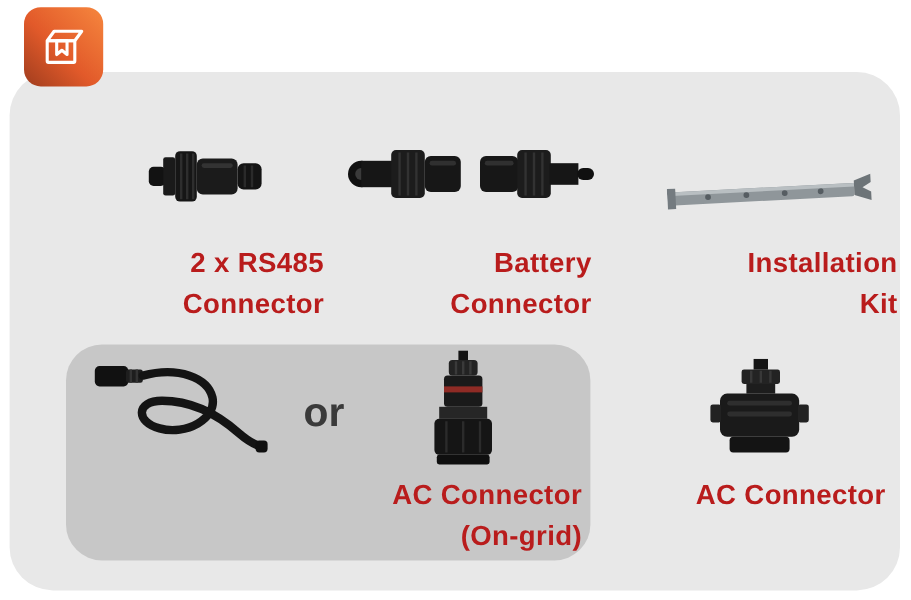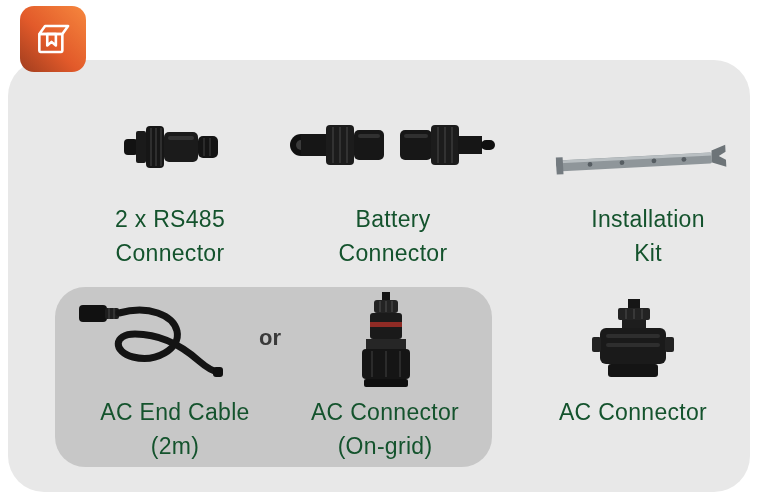--- a/index.html
+++ b/index.html
@@ -28,34 +28,34 @@
   .badge {
     position: absolute;
     left: 20px; top: 6px;
     width: 66px; height: 66px;
     border-radius: 14px;
     background: linear-gradient(225deg, #f6873e 0%, #e25a2a 55%, #a03d1e 100%);
     display: flex; align-items: center; justify-content: center;
   }
   .label {
     position: absolute;
-    text-align: center;
-    color: #14532d;
+    text-align: right;
+    color: #b91c1c;
     font-size: 23px;
     line-height: 34px;
-    font-weight: 400;
+    font-weight: 700;
     letter-spacing: 0.3px;
   }
   .img { position: absolute; }
   .or-label {
     position: absolute;
     left: 238px; top: 325px;
     width: 64px;
     text-align: center;
-    font-size: 22px;
+    font-size: 34px;
     font-weight: 700;
     color: #3a3a3a;
   }
   
   .lbl-rs485        { left: 70px;  top: 202px; width: 200px; }
   .lbl-battery      { left: 293px; top: 202px; width: 200px; }
   .lbl-installation { left: 548px; top: 202px; width: 200px; }
   .lbl-cable        { left: 68px;  top: 395px; width: 214px; }
   .lbl-ongrid       { left: 285px; top: 395px; width: 200px; }
   .lbl-offgrid      { left: 528px; top: 395px; width: 210px; }
@@ -183,24 +183,20 @@
     <div>Connector</div>
   </div>
 
   <div class="label lbl-installation">
     <div>Installation</div>
     <div>Kit</div>
   </div>
 
   <div class="or-label">or</div>
 
-  <div class="label lbl-cable">
-    <div>AC End Cable</div>
-    <div>(2m)</div>
-  </div>
 
   <div class="label lbl-ongrid">
     <div>AC Connector</div>
     <div>(On-grid)</div>
   </div>
 
   <div class="label lbl-offgrid">
     <div>AC Connector</div>
   </div>
 

